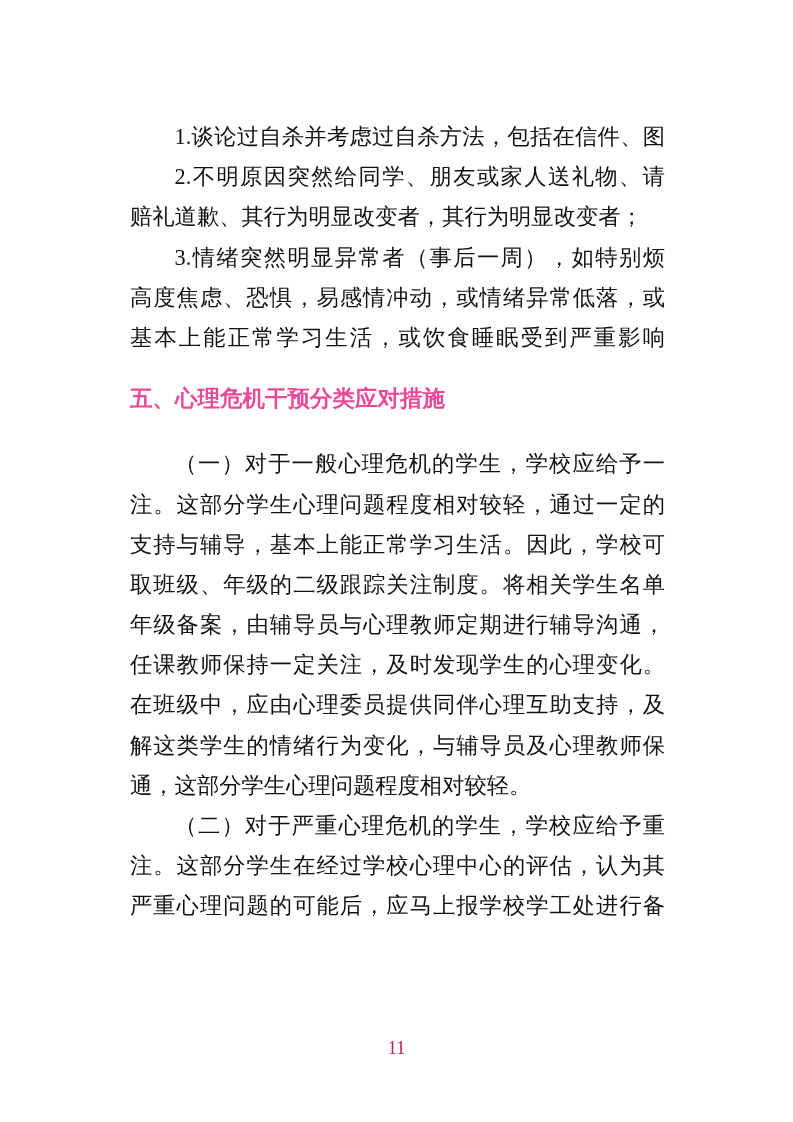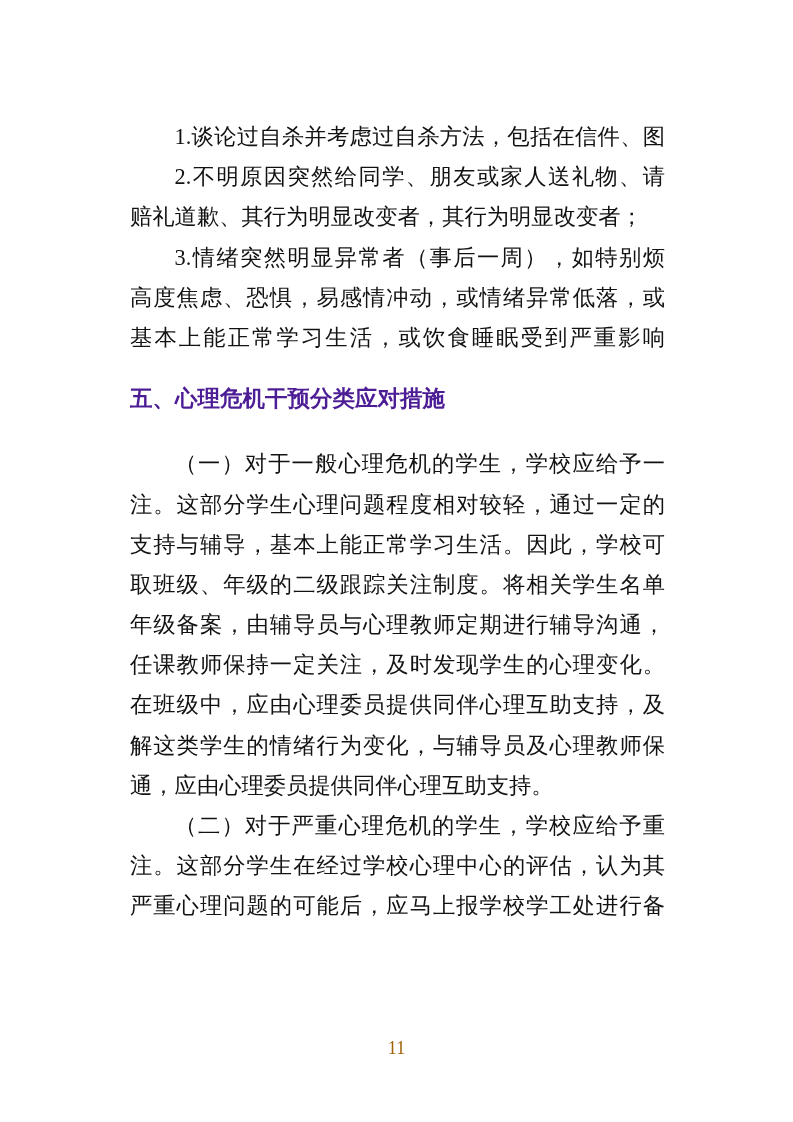--- a/index.html
+++ b/index.html
@@ -40,32 +40,32 @@
   .line.first {
     text-indent: 44.6px;
   }
   .heading {
     font-family: "Liberation Sans", "DejaVu Sans", sans-serif;
     font-weight: 700;
     font-size: 22.5px;
     line-height: 40.2px;
     height: 40.2px;
     margin: 21px 0 25px 0;
-    color: #4c1d95;
+    color: #ec4899;
     white-space: nowrap;
   }
   .page-number {
     position: absolute;
     left: 0;
     right: 0;
     top: 1038px;
     text-align: center;
     font-size: 18px;
     line-height: 20px;
-    color: #a16207;
+    color: #be185d;
   }
 </style>
 </head>
 <body>
 
 <div class="page">
   <div class="content" id="doc-content">
       <div class="para">
         <div class="line first fill">1.谈论过自杀并考虑过自杀方法，包括在信件、图画</div>
       </div>
@@ -81,21 +81,21 @@
       <div class="heading">五、心理危机干预分类应对措施</div>
       <div class="para">
         <div class="line first fill">（一）对于一般心理危机的学生，学校应给予一般关</div>
         <div class="line fill">注。这部分学生心理问题程度相对较轻，通过一定的心理</div>
         <div class="line fill">支持与辅导，基本上能正常学习生活。因此，学校可以采</div>
         <div class="line fill">取班级、年级的二级跟踪关注制度。将相关学生名单在各</div>
         <div class="line fill">年级备案，由辅导员与心理教师定期进行辅导沟通，所有</div>
         <div class="line fill">任课教师保持一定关注，及时发现学生的心理变化。同时</div>
         <div class="line fill">在班级中，应由心理委员提供同伴心理互助支持，及时了</div>
         <div class="line fill">解这类学生的情绪行为变化，与辅导员及心理教师保持沟</div>
-        <div class="line">通，应由心理委员提供同伴心理互助支持。</div>
+        <div class="line">通，这部分学生心理问题程度相对较轻。</div>
       </div>
       <div class="para">
         <div class="line first fill">（二）对于严重心理危机的学生，学校应给予重点关</div>
         <div class="line fill">注。这部分学生在经过学校心理中心的评估，认为其存在</div>
         <div class="line fill">严重心理问题的可能后，应马上报学校学工处进行备案，</div>
       </div>
     </div>
   <div class="page-number">11</div>
 </div>
 

